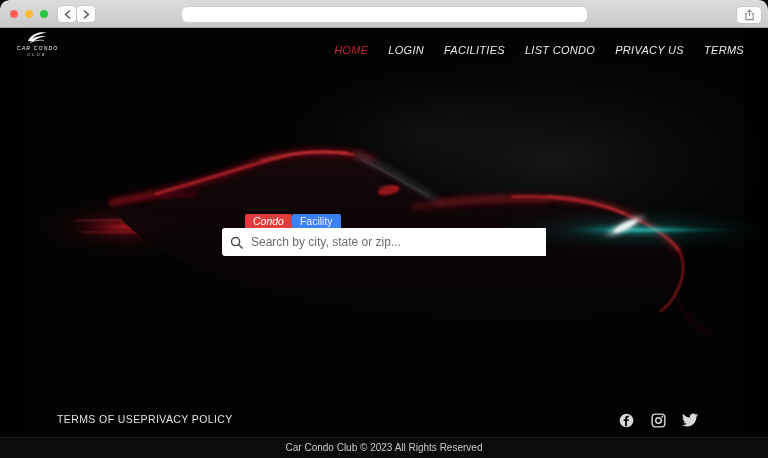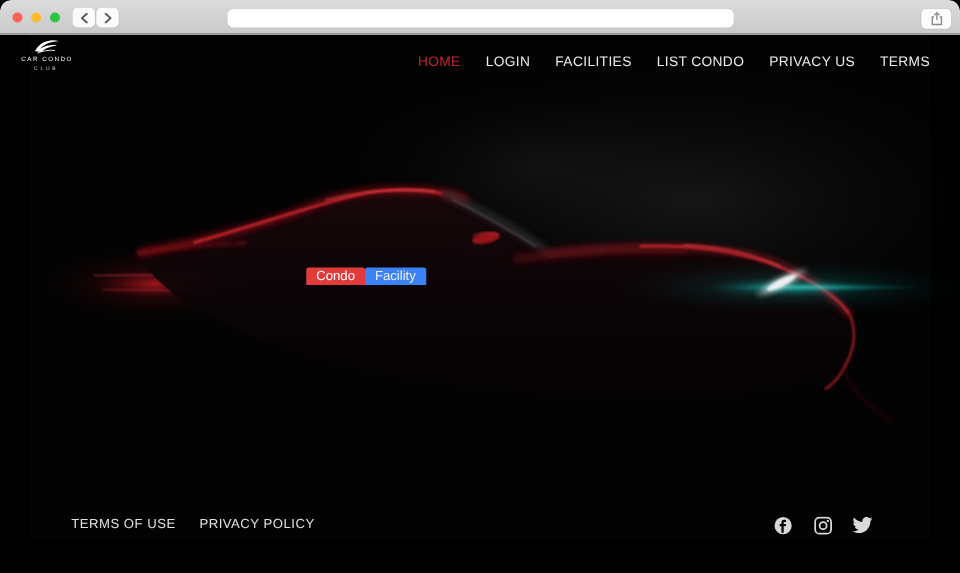--- a/index.html
+++ b/index.html
@@ -16,46 +16,46 @@
   .navbtn{position:absolute;top:6px;width:18px;height:16px;border-radius:4px;background:#fbfbfb;
     box-shadow:0 0 0 .5px #bdbdbd;display:flex;align-items:center;justify-content:center;}
   .navbtn svg{display:block;}
   .btn-back{left:58px;}.btn-fwd{left:77px;}
   .urlbar{position:absolute;top:7px;left:182px;width:405px;height:15px;background:#fff;
     border-radius:5px;box-shadow:0 0 0 .5px #c6c6c6;font-size:10px;color:#333;padding:0 8px;border:none;outline:none;}
   .sharebtn{position:absolute;top:7px;left:737px;width:24px;height:16px;background:#fcfcfc;border-radius:4px;
     box-shadow:0 0 0 .5px #bdbdbd;display:flex;align-items:center;justify-content:center;}
 
   
-  .site-header{position:absolute;top:28px;left:0;width:768px;height:44px;display:flex;align-items:center;z-index:5;}
+  .site-header{position:absolute;top:28px;left:0;width:768px;height:44px;display:flex;align-items:center;z-index:5;font-style:italic;}
   .logo{position:absolute;left:17px;top:3px;width:40px;text-align:center;cursor:pointer;}
   .logo-glyph{display:block;margin:0 auto;}
   .logo-l1{display:block;color:#fff;font-size:5px;letter-spacing:1.2px;margin-top:1px;white-space:nowrap;}
   .logo-l2{display:block;color:#cfcfcf;font-size:4px;letter-spacing:2.2px;margin-top:1px;white-space:nowrap;}
   .nav{position:absolute;right:24px;top:0;height:44px;display:flex;align-items:center;gap:20px;}
   .nav-item{color:#ececec;font-size:11px;letter-spacing:.3px;cursor:pointer;white-space:nowrap;}
   .nav-item.active{color:#bf262c;}
 
   
   .hero{position:absolute;top:28px;left:0;width:768px;height:430px;}
 
   
   .search-wrap{position:absolute;top:214px;left:50%;transform:translateX(-50%);width:324px;z-index:6;}
   .tabs{display:flex;margin-left:23px;height:14px;}
   .tab{height:14px;padding:0 8px;display:flex;align-items:center;font-size:10.5px;color:#fff;cursor:pointer;border-radius:2px 2px 0 0;}
-  .tab.active{background:#e23b3b;}
+  .tab.active{background:#e23b3b;font-style:italic;}
   .tab.inactive{background:#3b82f6;color:#f0f0f0;}
   .bar{display:flex;height:28px;width:324px;}
   .input-box{flex:1;background:#fff;border-radius:3px 0 0 3px;display:flex;align-items:center;padding:0 8px;}
   .input-box input{border:none;outline:none;flex:1;font-size:12px;color:#222;margin-left:6px;background:transparent;}
   .input-box input::placeholder{color:#6d6d6d;}
   .find-btn{width:84px;background:#7d1f24;border:none;color:#cb9a9a;font-size:11px;border-radius:0 3px 3px 0;cursor:pointer;}
 
   
-  .footer-links{position:absolute;left:57px;top:413px;display:flex;gap:19px;z-index:6;align-items:flex-end;}
+  .footer-links{position:absolute;left:57px;top:413px;display:flex;z-index:6;align-items:flex-end;}
   .flink{color:#e2e2e2;font-size:10.5px;letter-spacing:.4px;cursor:pointer;white-space:nowrap;}
   .socials{position:absolute;right:70px;top:412px;display:flex;gap:16px;align-items:center;z-index:6;}
   .social{width:16px;height:16px;display:flex;align-items:center;justify-content:center;cursor:pointer;}
   .copybar{position:absolute;left:0;bottom:0;width:768px;height:21px;background:#0b0b0b;
     border-top:1px solid rgba(255,255,255,.08);color:#c9c9c9;font-size:10px;text-align:center;line-height:20px;z-index:6;}
 </style>
 </head>
 <body>
 
 <div class="screen">
@@ -186,20 +186,27 @@
       <span class="nav-item">TERMS</span>
     </nav>
   </div>
 
   <div class="search-wrap">
     <div class="tabs">
       <div class="tab active">Condo</div>
       <div class="tab inactive">Facility</div>
     </div>
     <div class="bar">
+      <div class="input-box">
+        <svg width="13" height="13" viewBox="0 0 14 14">
+          <circle cx="6" cy="6" r="4.4" fill="none" stroke="#444" stroke-width="1.5"></circle>
+          <line x1="9.4" y1="9.4" x2="13" y2="13" stroke="#444" stroke-width="1.5" stroke-linecap="round"></line>
+        </svg>
+        <input placeholder="Search by city, state or zip..." style="">
+      </div>
     </div>
   </div>
 
   <div class="footer-links">
     <span class="flink">TERMS OF USE</span>
     <span class="flink">PRIVACY POLICY</span>
   </div>
 
   <div class="socials">
     <span class="social">
@@ -215,14 +222,15 @@
         <circle cx="12" cy="4" r="1" fill="#d9d9d9"></circle>
       </svg>
     </span>
     <span class="social">
       <svg width="16" height="14" viewBox="0 0 24 20">
         <path d="M24,2.6 c-.9.4-1.8.7-2.8.8 1-.6,1.8-1.6,2.2-2.7 -1,.6-2,1-3.1,1.2 C19.4.9,18.1.3,16.7.3 c-2.7,0-4.9,2.2-4.9,4.9 0,.4,0,.8.1,1.1 C7.7,6.1,4.1,4.1,1.7,1.1 1.3,1.8,1,2.7,1,3.6 c0,1.7.9,3.2,2.2,4.1 -.8,0-1.6-.2-2.2-.6 v.1 c0,2.4,1.7,4.4,3.9,4.8 -.4.1-.8.2-1.3.2 -.3,0-.6,0-.9-.1 .6,2,2.4,3.4,4.6,3.4 -1.7,1.3-3.8,2.1-6.1,2.1 -.4,0-.8,0-1.2-.1 2.2,1.4,4.8,2.2,7.5,2.2 9.1,0,14-7.5,14-14 v-.6 c1-.7,1.8-1.6,2.5-2.6 Z" fill="#d9d9d9"></path>
       </svg>
     </span>
   </div>
 
+  <div class="copybar">Car Condo Club © 2023 All Rights Reserved</div>
 
 </div>
 
 </body></html>

